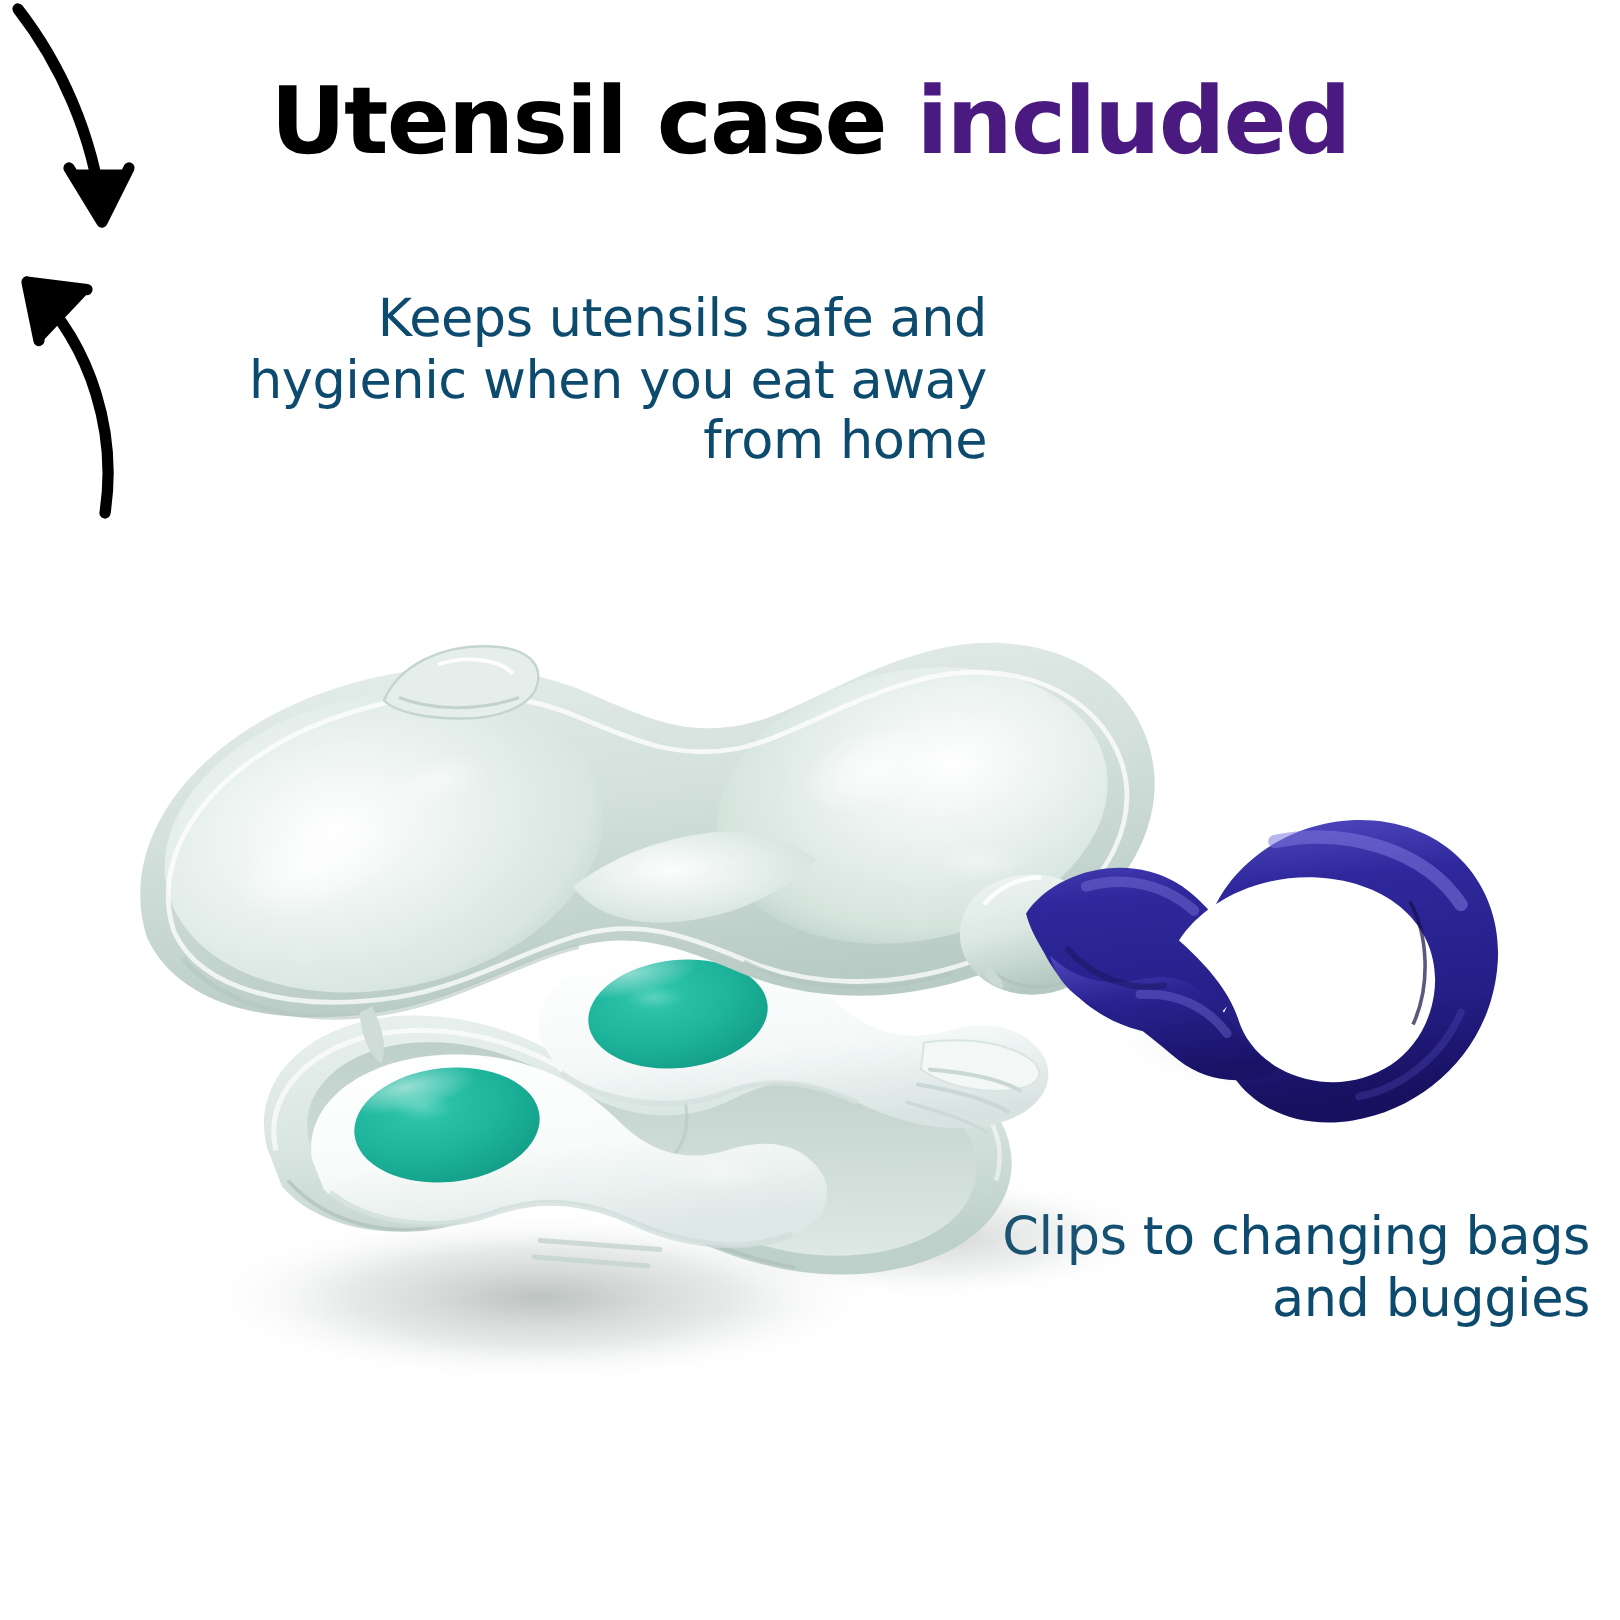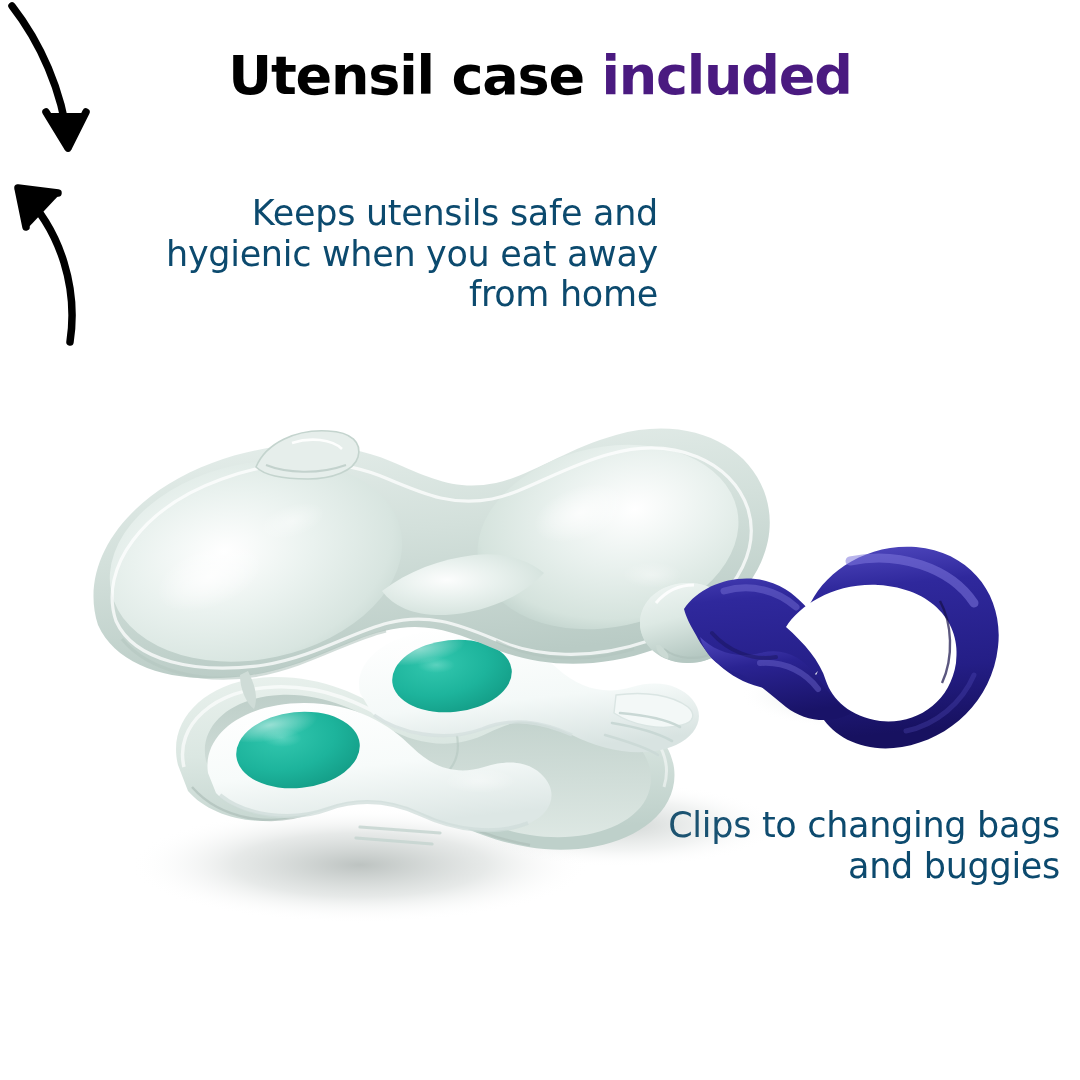--- a/index.html
+++ b/index.html
@@ -17,21 +17,21 @@
   }
 
   
   #headline {
     position: absolute;
     top: 48px;
     left: 0;
     width: 1080px;
     text-align: center;
     font-family: "DejaVu Sans", "Liberation Sans", sans-serif;
-    font-size: 54px;
+    font-size: 62px;
     font-weight: 700;
     letter-spacing: -1.2px;
     line-height: 1.05;
     color: #000000;
     white-space: nowrap;
   }
   #headline .accent { color: #4a1a80; }
 
   
   .callout {

